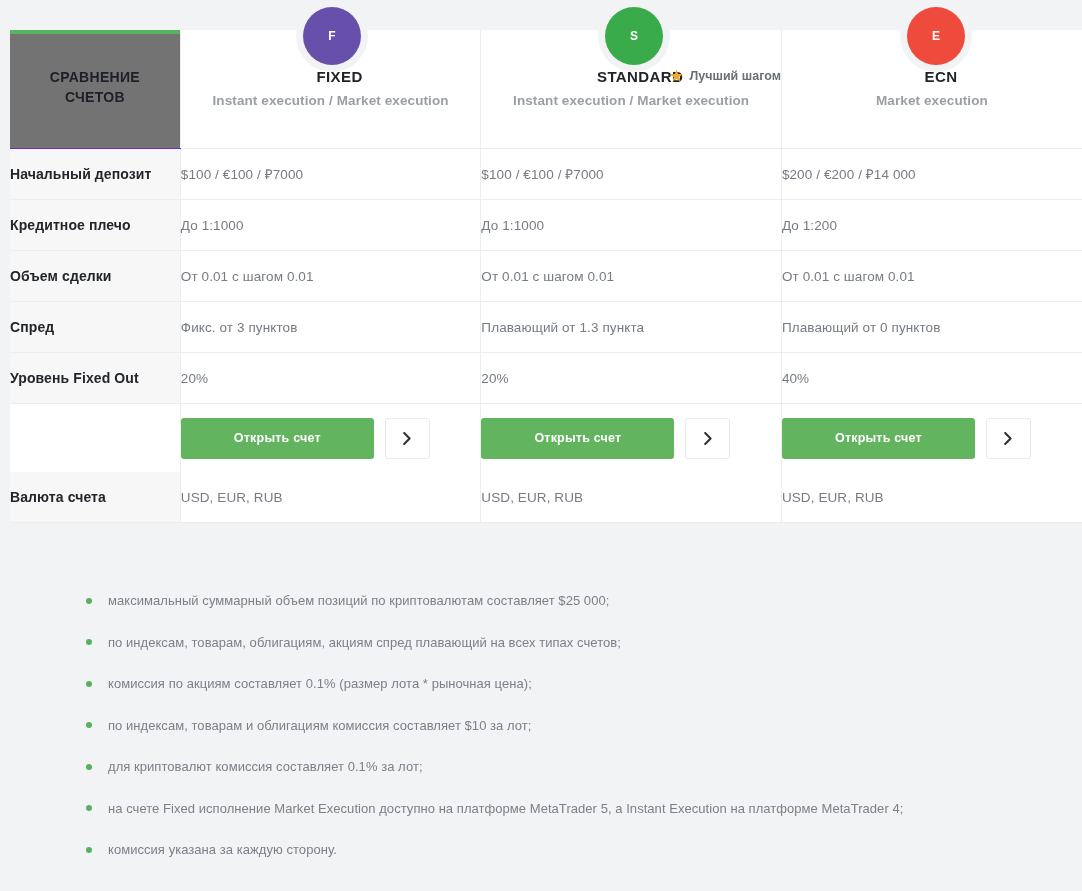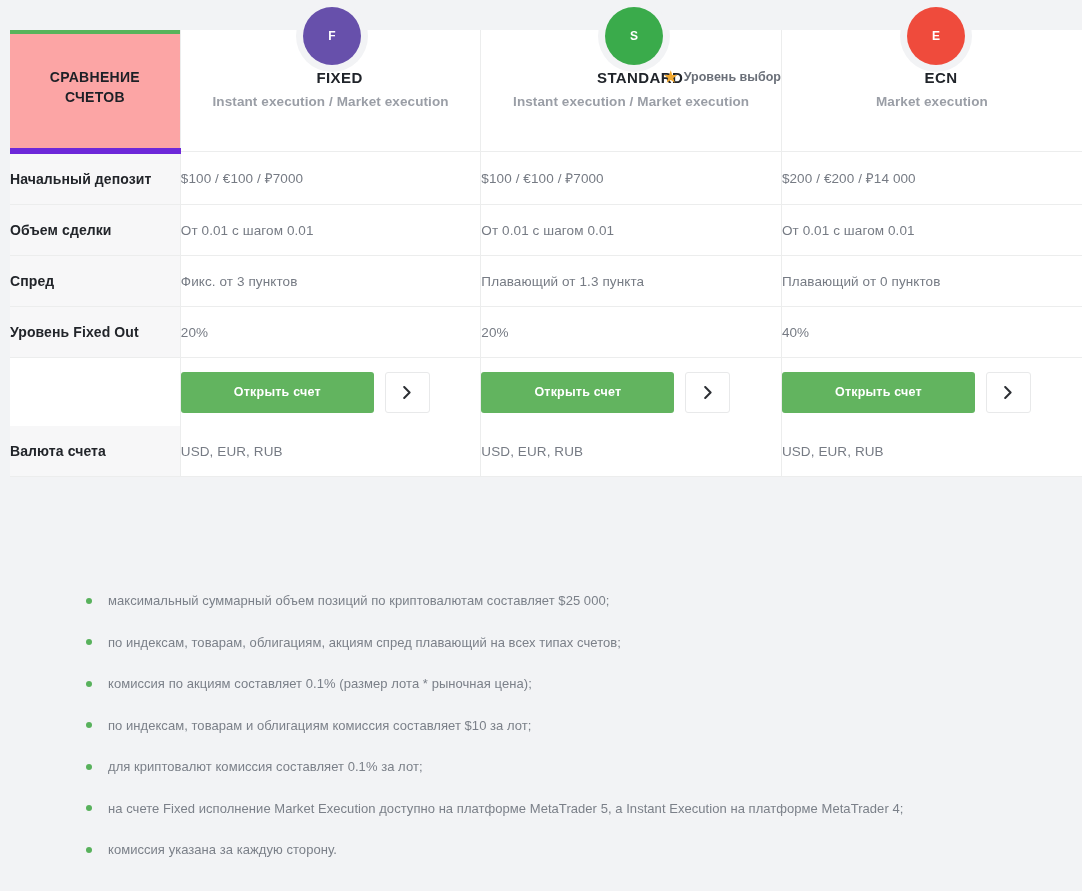--- a/index.html
+++ b/index.html
@@ -54,22 +54,22 @@
     background: #f7f7f8;
     color: #22252a;
     font-size: 14px;
     font-weight: bold;
     padding: 0 0 0 24px;
     border-bottom: 1px solid #eceded;
     height: 50px;
     letter-spacing: 0.1px;
   }
   .label-head {
-    background: #fca5a5;
-    border-bottom: 6px solid #6d28d9;
+    background: #737373;
+    border-bottom: 1px solid #6d28d9;
     height: 118px;
     padding: 0 0 0 24px;
     vertical-align: middle;
     position: relative;
   }
   .label-head-text {
     font-size: 14px;
     font-weight: bold;
     color: #1d2026;
     line-height: 1.45;
@@ -277,41 +277,47 @@
               <span class="plan-name">FIXED</span>
               <div class="plan-exec">Instant execution / Market execution</div>
             </div>
           </th>
 
           <th class="plan-head">
             <div class="plan-head-inner">
               <span class="plan-name">STANDARD</span>
               <span class="best-badge">
                 <span class="star-icon">★</span>
-                <span class="best-badge-text">Уровень выбор</span>
+                <span class="best-badge-text">Лучший шагом</span>
               </span>
               <div class="plan-exec">Instant execution / Market execution</div>
             </div>
           </th>
 
           <th class="plan-head">
             <div class="plan-head-inner">
               <span class="plan-name">ECN</span>
               <div class="plan-exec">Market execution</div>
             </div>
           </th>
         </tr>
       </thead>
 
       <tbody>
         <tr>
           <td class="label-cell">Начальный депозит</td>
           <td class="value-cell">$100 / €100 / ₽7000</td>
           <td class="value-cell">$100 / €100 / ₽7000</td>
           <td class="value-cell">$200 / €200 / ₽14 000</td>
+        </tr>
+        <tr>
+          <td class="label-cell">Кредитное плечо</td>
+          <td class="value-cell">До 1:1000</td>
+          <td class="value-cell">До 1:1000</td>
+          <td class="value-cell">До 1:200</td>
         </tr>
         <tr>
           <td class="label-cell">Объем сделки</td>
           <td class="value-cell">От 0.01 с шагом 0.01</td>
           <td class="value-cell">От 0.01 с шагом 0.01</td>
           <td class="value-cell">От 0.01 с шагом 0.01</td>
         </tr>
         <tr>
           <td class="label-cell">Спред</td>
           <td class="value-cell">Фикс. от 3 пунктов</td>

